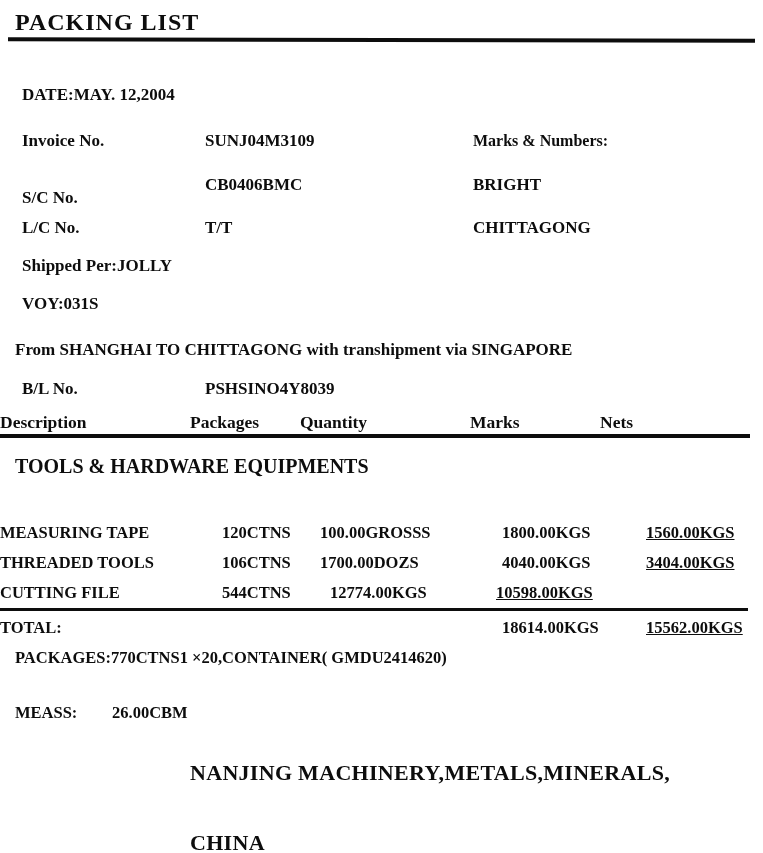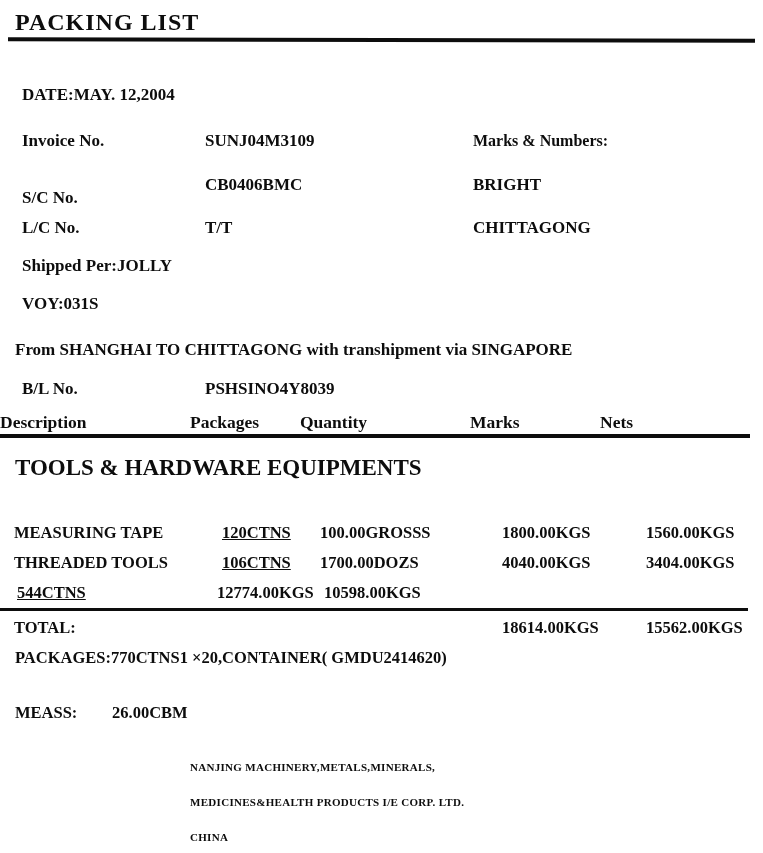--- a/index.html
+++ b/index.html
@@ -22,34 +22,34 @@
   .rule-top{top:38px;left:8px;width:747px;height:4px;transform:rotate(0.12deg);}
   .rule-head{top:434px;left:0;width:750px;height:4px;}
   .rule-total{top:608px;left:0;width:748px;height:3px;}
   .trow{
     position:absolute;left:0;width:763px;
     display:grid;
     grid-template-columns:205px 113px 172px 150px 1fr;
     font-size:16.5px;line-height:1;
   }
   .trow > span{white-space:nowrap;}
-  .trow .c1{padding-left:14px;}
-  .trow .c2{padding-left:17px;text-decoration:underline;}
+  .trow .c1{}
+  .trow .c2{padding-left:17px;}
   .trow .c3{padding-left:2px;}
   .trow .c4{padding-left:12px;}
-  .trow .c5{padding-left:6px;}
+  .trow .c5{padding-left:6px;text-decoration:underline;}
   .thead{
     position:absolute;left:0;width:763px;
     display:grid;
     grid-template-columns:190px 110px 170px 130px 1fr;
     font-size:17.5px;line-height:1;
   }
   .thead > span{text-align:left;white-space:nowrap;}
   .small{font-size:16px;}
-  .footer-line{font-size:11px;letter-spacing:0.3px;}
+  .footer-line{font-size:22px;letter-spacing:0.3px;}
 </style>
 </head>
 <body>
 
 <div class="page">
 
   <div class="title">PACKING LIST</div>
   <div class="rule rule-top"></div>
 
   <div class="t" style="top:86px;left:22px">DATE:MAY. 12,2004</div>
@@ -75,55 +75,55 @@
 
   <div class="thead" style="top:414px">
     <span>Description</span>
     <span>Packages</span>
     <span>Quantity</span>
     <span>Marks</span>
     <span>Nets</span>
   </div>
   <div class="rule rule-head"></div>
 
-  <div class="t" style="top:456px;left:15px;font-size:23px">TOOLS &amp; HARDWARE EQUIPMENTS</div>
+  <div class="t" style="top:456px;left:15px;font-size:20px">TOOLS &amp; HARDWARE EQUIPMENTS</div>
 
   <div class="trow" style="top:525px">
     <span class="c1">MEASURING TAPE</span>
     <span class="c2">120CTNS</span>
     <span class="c3">100.00GROSSS</span>
     <span class="c4">1800.00KGS</span>
     <span class="c5">1560.00KGS</span>
   </div>
 
   <div class="trow" style="top:555px">
     <span class="c1">THREADED TOOLS</span>
     <span class="c2">106CTNS</span>
     <span class="c3">1700.00DOZS</span>
     <span class="c4">4040.00KGS</span>
     <span class="c5">3404.00KGS</span>
   </div>
 
   <div class="trow" style="top:585px">
+    <span class="c1">CUTTING FILE</span>
     <span class="c2">544CTNS</span>
     <span class="c4">12774.00KGS</span>
     <span class="c5">10598.00KGS</span>
   </div>
 
   <div class="rule rule-total"></div>
 
   <div class="trow" style="top:620px">
     <span class="c1">TOTAL:</span>
     <span class="c2"></span>
     <span class="c3"></span>
     <span class="c4">18614.00KGS</span>
     <span class="c5">15562.00KGS</span>
   </div>
 
   <div class="t" style="top:650px;left:15px;font-size:16.5px">PACKAGES:770CTNS1 ×20,CONTAINER( GMDU2414620)</div>
   <div class="t" style="top:705px;left:15px;font-size:16.5px">MEASS:</div>
   <div class="t" style="top:705px;left:112px;font-size:16.5px">26.00CBM</div>
 
   <div class="t footer-line" style="top:762px;left:190px">NANJING MACHINERY,METALS,MINERALS,</div>
-  <div class="t footer-line" style="top:797px;left:190px">MEDICINES&amp;HEALTH PRODUCTS I/E CORP. LTD.</div>
   <div class="t footer-line" style="top:832px;left:190px">CHINA</div>
 
 </div>
 
 </body></html>

